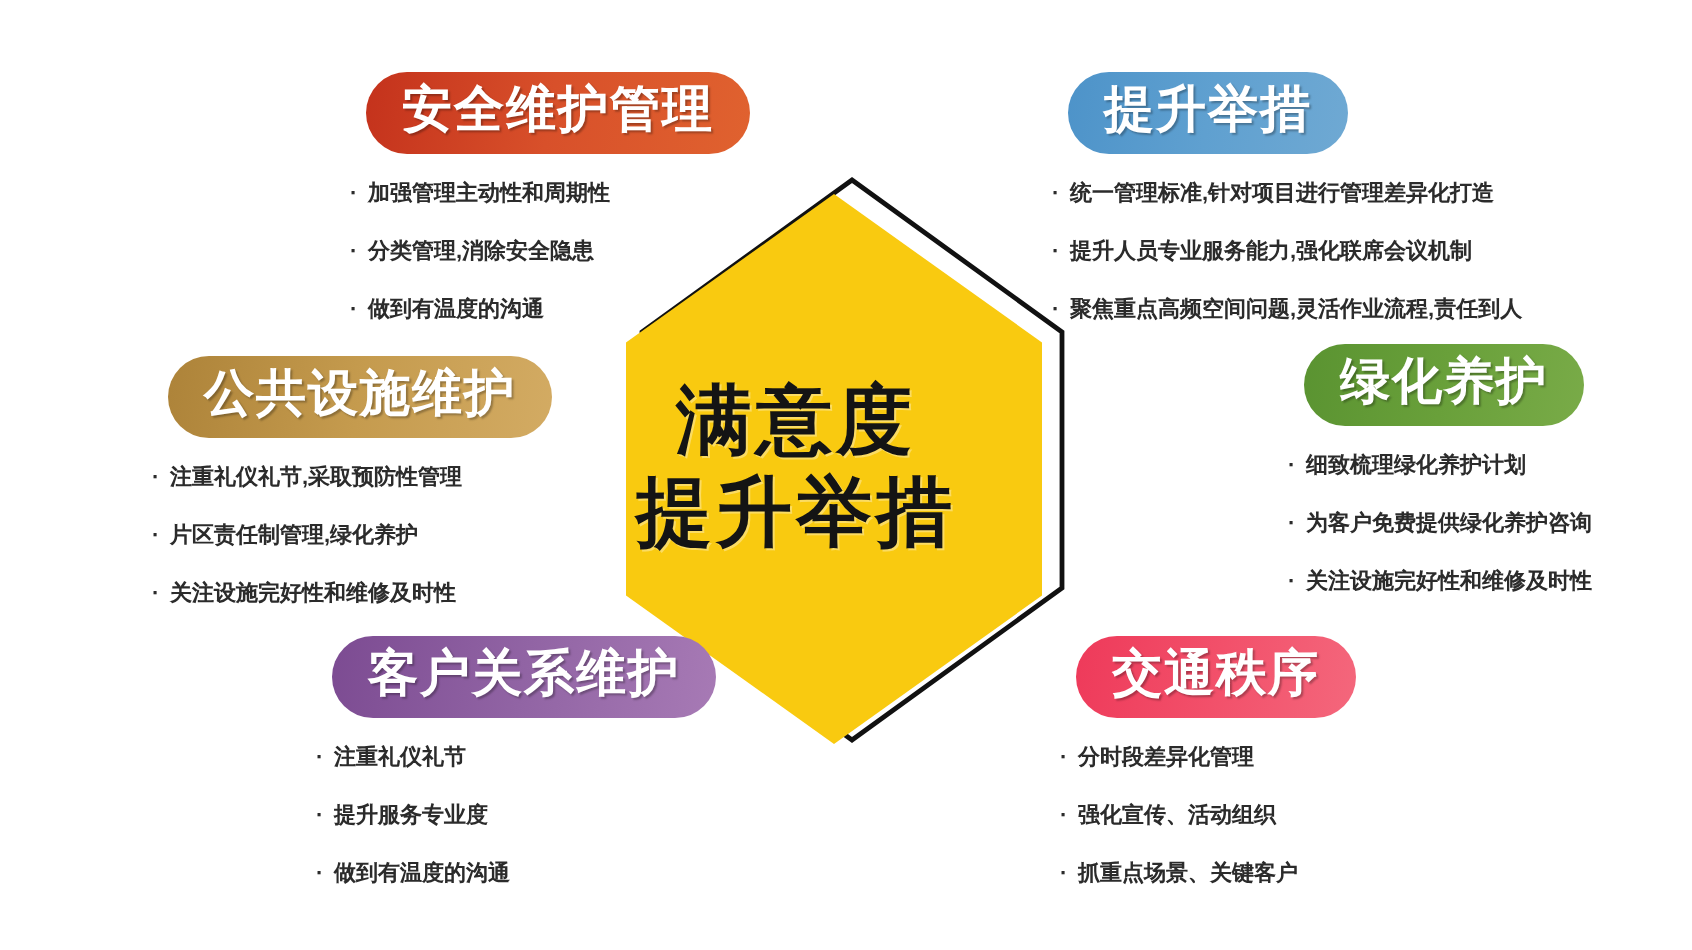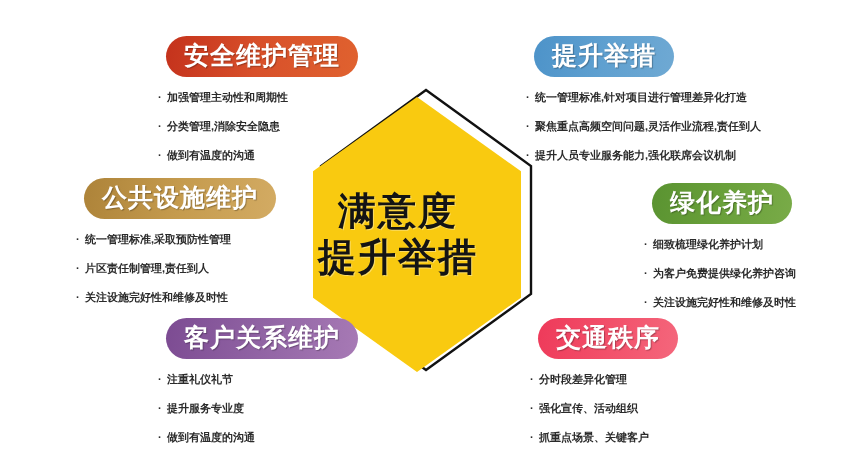--- a/index.html
+++ b/index.html
@@ -99,27 +99,27 @@
     white-space: nowrap;
   }
   ul.points li .bullet {
     display: inline-block;
     width: 9px;
     color: #2b2b2b;
     font-weight: bold;
   }
 
   
-  #block-safety      { left: 158px; top: 36px; }
+  #block-safety      { left: 175px; top: 36px; }
   #block-safety .badge-row { margin-left: 8px; }
   #block-environment { left: 526px; top: 36px; }
   #block-environment .badge-row { margin-left: 8px; }
   #block-facility    { left: 62px;  top: 178px; margin-left: 14px; }
   #block-facility .badge-row { margin-left: 8px; }
-  #block-greening    { left: 644px; top: 183px; }
+  #block-greening    { left: 644px; top: 172px; }
   #block-greening .badge-row { margin-left: 8px; }
   #block-customer    { left: 158px; top: 318px; }
   #block-customer .badge-row { margin-left: 8px; }
   #block-traffic     { left: 530px; top: 318px; }
   #block-traffic .badge-row { margin-left: 8px; }
 </style>
 </head>
 <body>
 
 <div id="canvas">
@@ -145,32 +145,32 @@
       <li><span class="bullet">·</span><span>做到有温度的沟通</span></li>
     </ul>
   </div>
 
   <div class="block" id="block-environment">
     <div class="badge-row">
       <span class="badge badge-environment">提升举措</span>
     </div>
     <ul class="points">
       <li><span class="bullet">·</span><span>统一管理标准,针对项目进行管理差异化打造</span></li>
+      <li><span class="bullet">·</span><span>提升人员专业服务能力,强化联席会议机制</span></li>
       <li><span class="bullet">·</span><span>聚焦重点高频空间问题,灵活作业流程,责任到人</span></li>
-      <li><span class="bullet">·</span><span>提升人员专业服务能力,强化联席会议机制</span></li>
     </ul>
   </div>
 
   <div class="block" id="block-facility">
     <div class="badge-row">
       <span class="badge badge-facility">公共设施维护</span>
     </div>
     <ul class="points">
-      <li><span class="bullet">·</span><span>统一管理标准,采取预防性管理</span></li>
-      <li><span class="bullet">·</span><span>片区责任制管理,责任到人</span></li>
+      <li><span class="bullet">·</span><span>注重礼仪礼节,采取预防性管理</span></li>
+      <li><span class="bullet">·</span><span>片区责任制管理,绿化养护</span></li>
       <li><span class="bullet">·</span><span>关注设施完好性和维修及时性</span></li>
     </ul>
   </div>
 
   <div class="block" id="block-greening">
     <div class="badge-row">
       <span class="badge badge-greening">绿化养护</span>
     </div>
     <ul class="points">
       <li><span class="bullet">·</span><span>细致梳理绿化养护计划</span></li>

